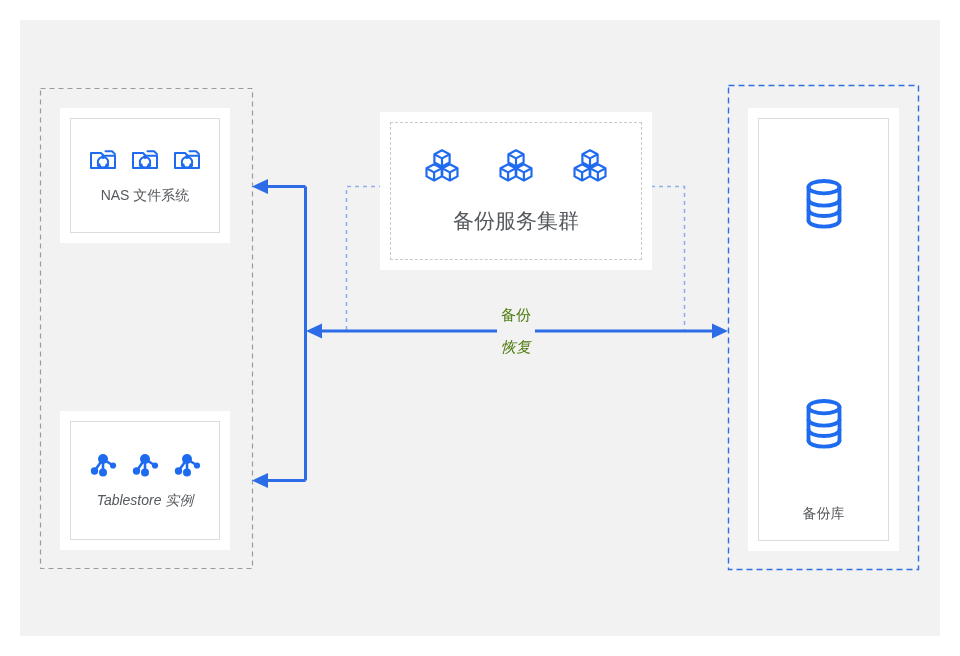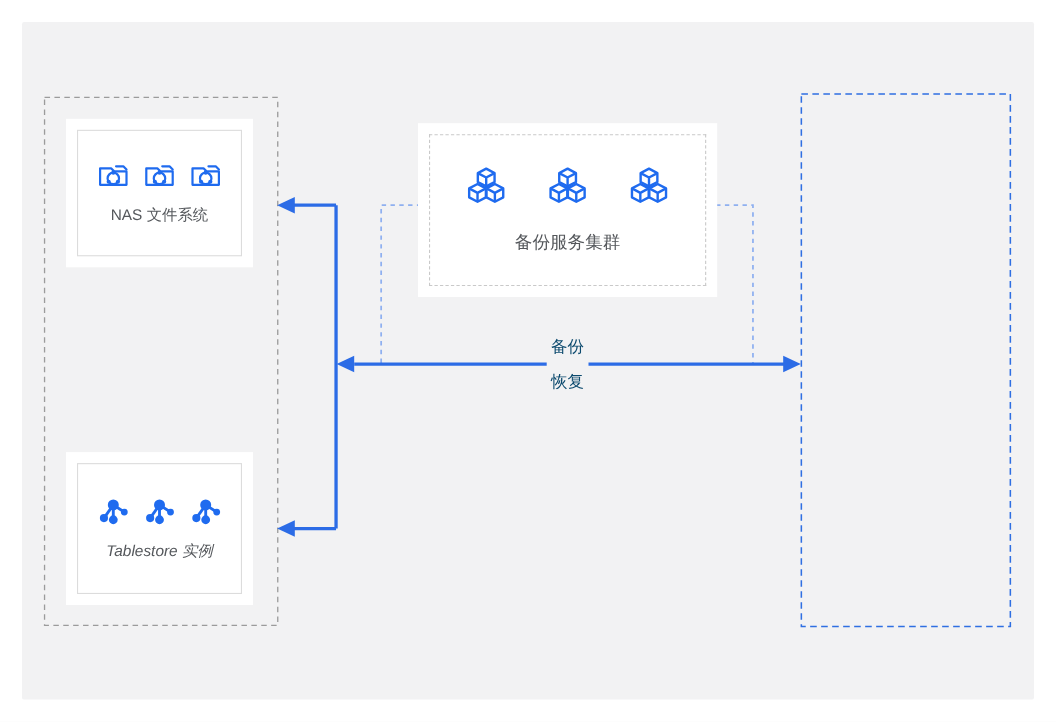--- a/index.html
+++ b/index.html
@@ -6,22 +6,22 @@
   .page{position:relative;width:960px;height:656px;background:#ffffff;overflow:hidden;
         font-family:"Liberation Sans","DejaVu Sans",sans-serif;}
   .panel{position:absolute;left:20px;top:20px;width:920px;height:616px;background:#f2f2f3;border-radius:2px;}
   .overlay{position:absolute;left:0;top:0;width:960px;height:656px;pointer-events:none;z-index:1;}
   .card{position:absolute;background:#ffffff;z-index:2;}
   .frame{position:absolute;left:10px;top:10px;right:10px;bottom:10px;border:1px solid #dcdcdc;
          display:flex;flex-direction:column;align-items:center;justify-content:center;}
   .frame.dashed{border:1px dashed #c9c9c9;}
   .icon-row{display:flex;align-items:center;}
   .label{color:#55585c;font-size:14px;white-space:nowrap;}
-  .cluster-label{font-size:16px;}
-  .flow-label{position:absolute;width:120px;left:456px;text-align:center;color:#0c4a6e;
+  .cluster-label{font-size:21px;}
+  .flow-label{position:absolute;width:120px;left:456px;text-align:center;color:#4d7c0f;
               font-size:15px;z-index:2;}
   svg.ic{display:block;}
   
   .nas-card{left:60px;top:108px;width:170px;height:135px;}
   .oss-card{left:60px;top:258px;width:170px;height:142px;}
   .ts-card{left:60px;top:411px;width:170px;height:139px;font-style:italic;}
   .cluster-card{left:380px;top:112px;width:272px;height:158px;}
   .vault-card{left:748px;top:108px;width:151px;height:443px;}
   .nas-card .icon-row{gap:14px;margin-bottom:16px;}
   .oss-card .icon-row{gap:12px;margin-bottom:17px;}
@@ -162,15 +162,30 @@
           </svg>
         <svg class="ic" width="38" height="35">
             <use href="#i-cube"></use>
           </svg>
       </div>
       <div class="label cluster-label">备份服务集群</div>
     </div>
   </div>
 
   <div class="flow-label" style="top:306px;">备份</div>
-  <div class="flow-label" style="top:338px;">恢复</div>
+  <div class="flow-label" style="top:338px;font-style:italic;">恢复</div>
 
+  <div class="card vault-card">
+    <div class="frame">
+      <div class="db-slot" style="top:60px;">
+        <svg class="ic" width="40" height="50">
+            <use href="#i-db"></use>
+          </svg>
+      </div>
+      <div class="db-slot" style="top:280px;">
+        <svg class="ic" width="40" height="50">
+            <use href="#i-db"></use>
+          </svg>
+      </div>
+      <div class="label vault-label">备份库</div>
+    </div>
+  </div>
 </div>
 
 </body></html>

